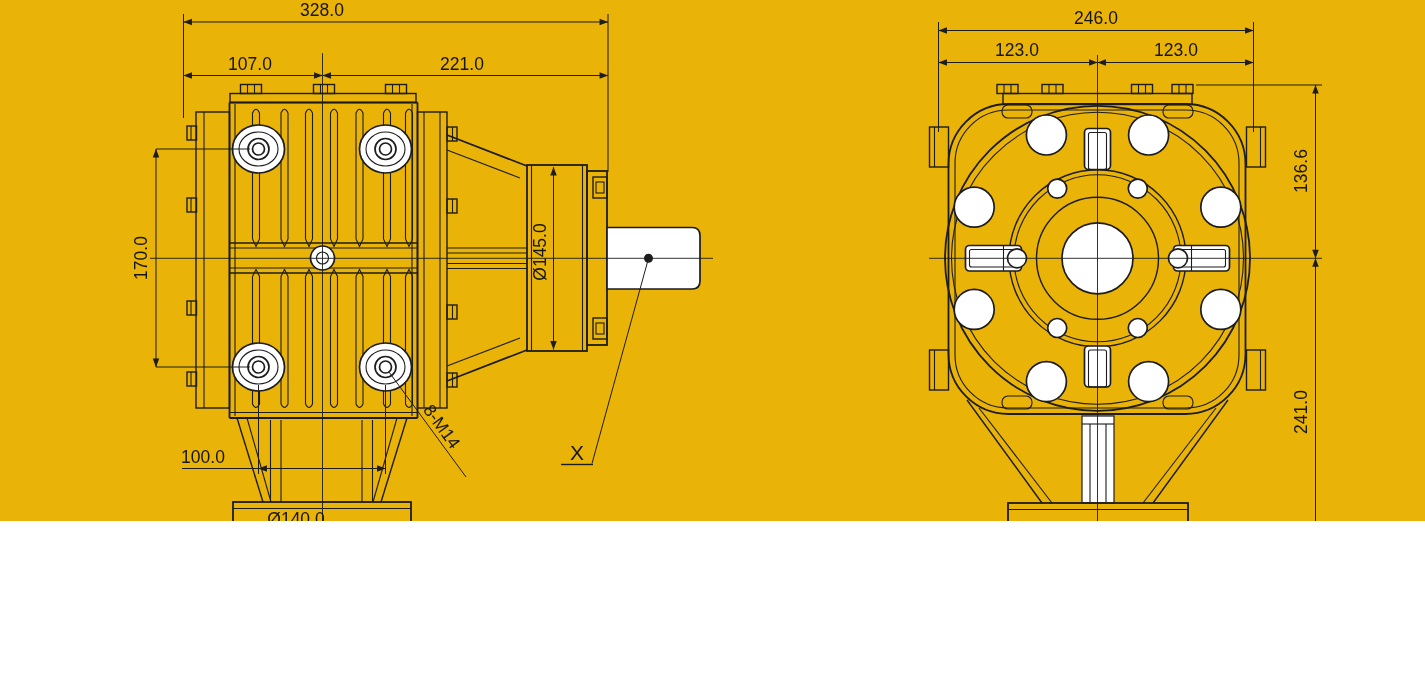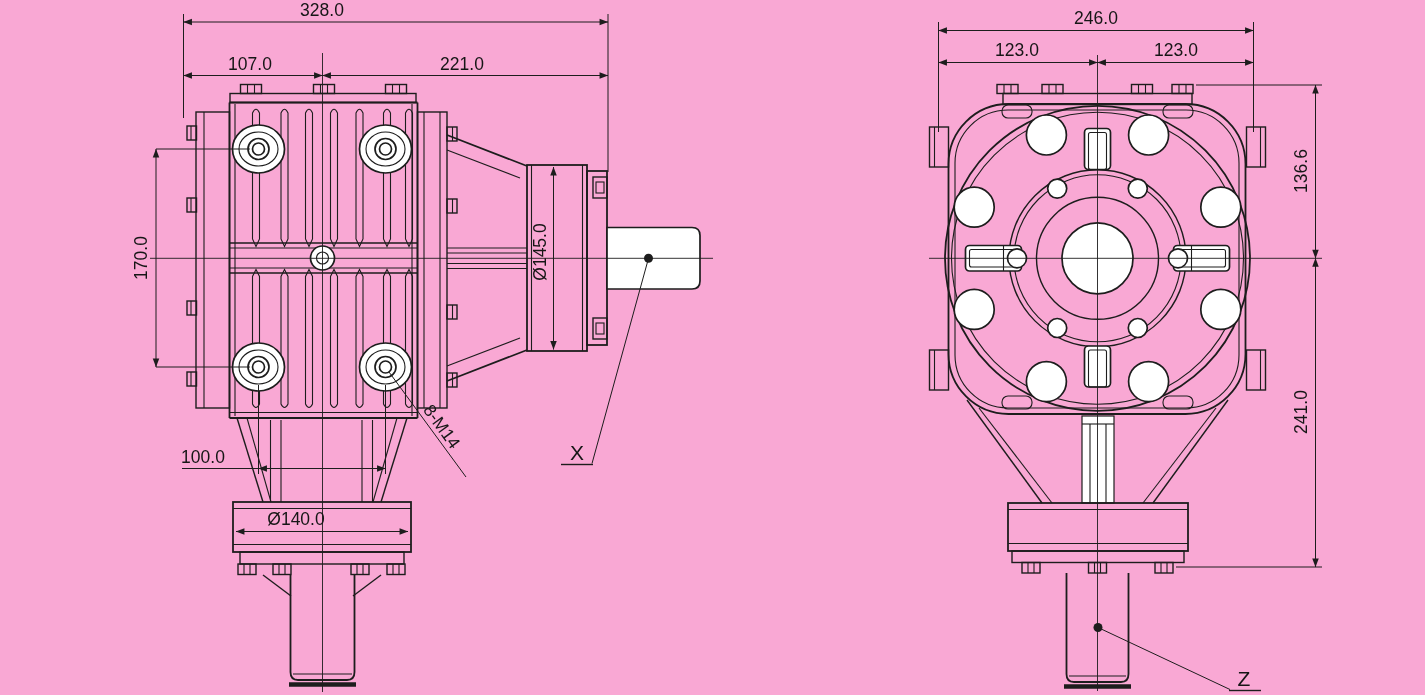--- a/index.html
+++ b/index.html
@@ -1,16 +1,16 @@
 <!DOCTYPE html>
 <html><head>
 <meta charset="utf-8">
 <style>
   html,body { margin:0; padding:0; background:#ffffff; }
-  .page { width:1425px; height:695px; background:#f9a8d4; overflow:hidden; }
+  .page { width:1425px; height:521px; background:#eab308; overflow:hidden; }
   svg { display:block; }
   .ol   { fill:none; stroke:#1d1d1d; stroke-width:1.8; }
   .ol2  { fill:none; stroke:#1d1d1d; stroke-width:1.4; }
   .thin { fill:none; stroke:#1d1d1d; stroke-width:1.1; }
   .bw   { fill:#ffffff; stroke:#1d1d1d; stroke-width:1.7; }
   .bw2  { fill:#ffffff; stroke:#1d1d1d; stroke-width:1.2; }
   .cl   { fill:none; stroke:#1d1d1d; stroke-width:0.9; }
   .dim  { fill:none; stroke:#1d1d1d; stroke-width:1; }
   .thk  { fill:none; stroke:#1d1d1d; stroke-width:4.5; }
   .dtxt { font-family:"Liberation Sans","DejaVu Sans",sans-serif; font-size:17.5px; fill:#161616; }

